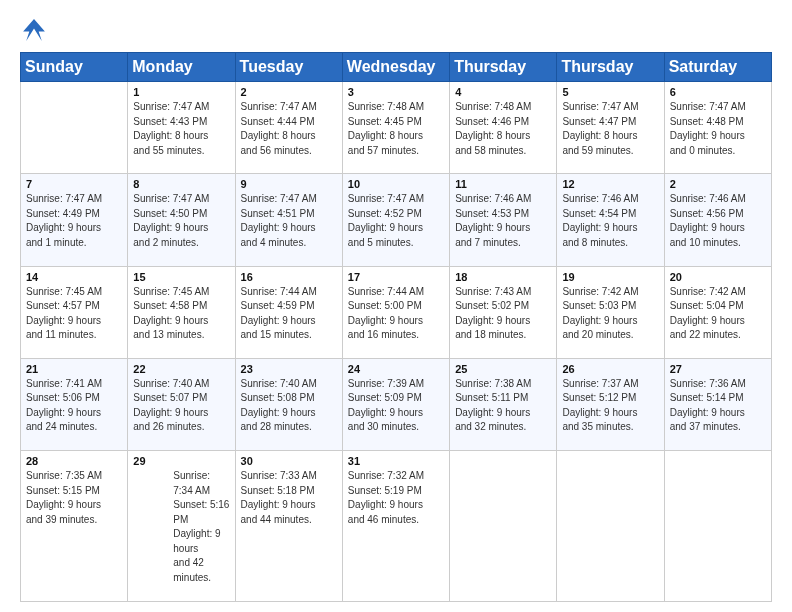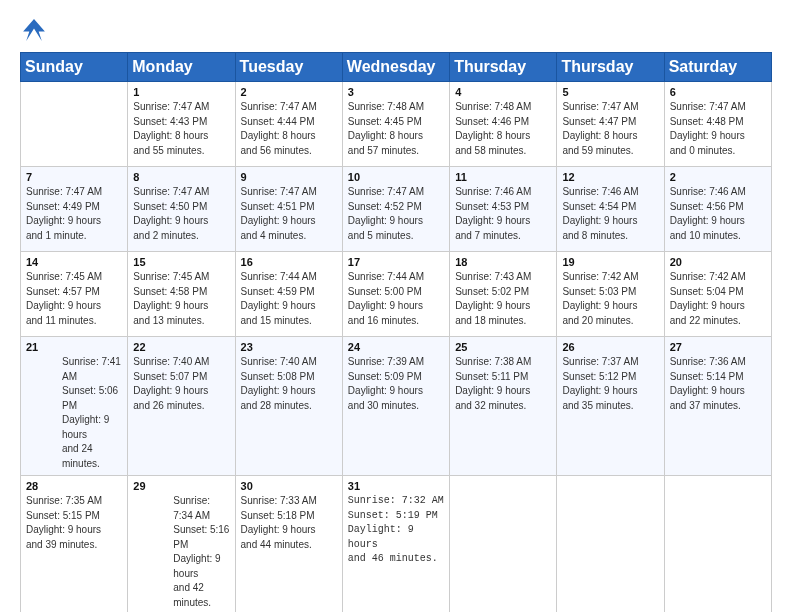--- a/index.html
+++ b/index.html
@@ -274,21 +274,21 @@
             <span class="day-number">20</span>
             <div class="cell-text" style="white-space: pre-line;">Sunrise: 7:42 AM
 Sunset: 5:04 PM
 Daylight: 9 hours
 and 22 minutes.</div>
           </td>
         </tr>
         <tr>
           <td>
             <span class="day-number">21</span>
-            <div class="cell-text" style="white-space: pre-line; margin-left: 36px;">Sunrise: 7:41 AM
+            <div class="cell-text" style="white-space: pre-line;">Sunrise: 7:41 AM
 Sunset: 5:06 PM
 Daylight: 9 hours
 and 24 minutes.</div>
           </td>
           <td>
             <span class="day-number">22</span>
             <div class="cell-text" style="white-space: pre-line;">Sunrise: 7:40 AM
 Sunset: 5:07 PM
 Daylight: 9 hours
 and 26 minutes.</div>
@@ -346,21 +346,21 @@
           </td>
           <td>
             <span class="day-number">30</span>
             <div class="cell-text" style="white-space: pre-line;">Sunrise: 7:33 AM
 Sunset: 5:18 PM
 Daylight: 9 hours
 and 44 minutes.</div>
           </td>
           <td>
             <span class="day-number">31</span>
-            <div class="cell-text" style="white-space: pre-line; font-family: Liberation Mono, monospace;">Sunrise: 7:32 AM
+            <div class="cell-text" style="white-space: pre-line;">Sunrise: 7:32 AM
 Sunset: 5:19 PM
 Daylight: 9 hours
 and 46 minutes.</div>
           </td>
           <td class="empty"></td>
           <td class="empty"></td>
           <td class="empty"></td>
         </tr>
       </tbody>
   </table>

